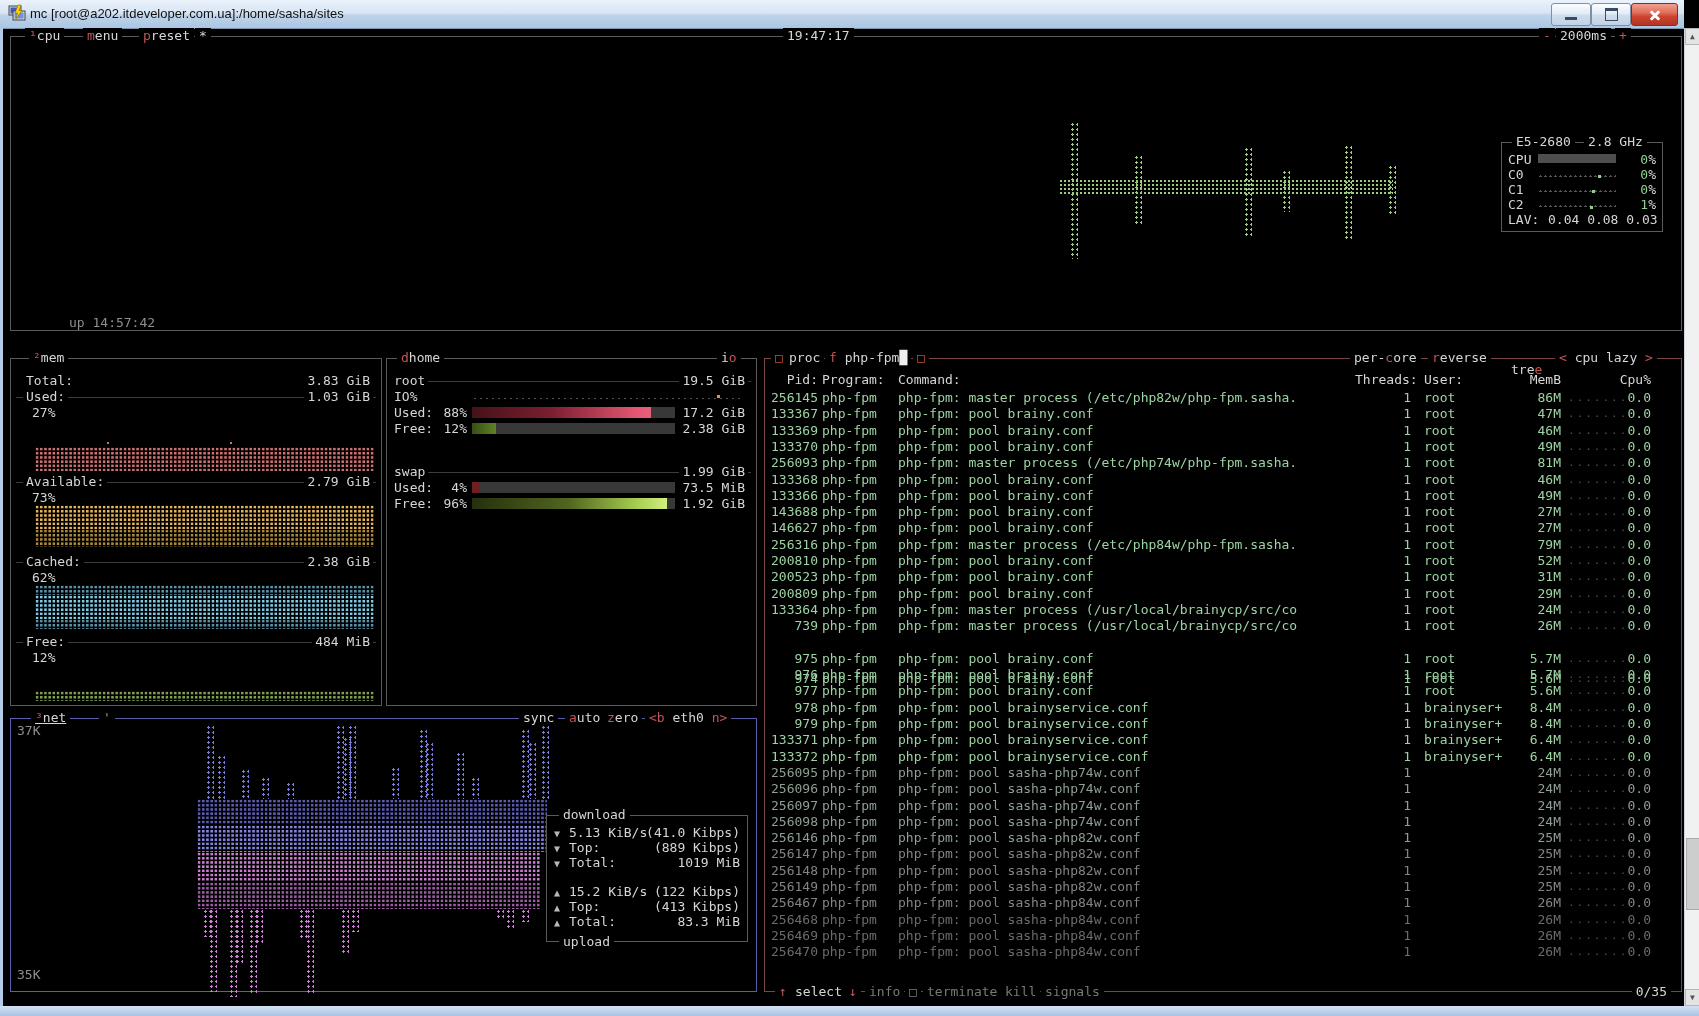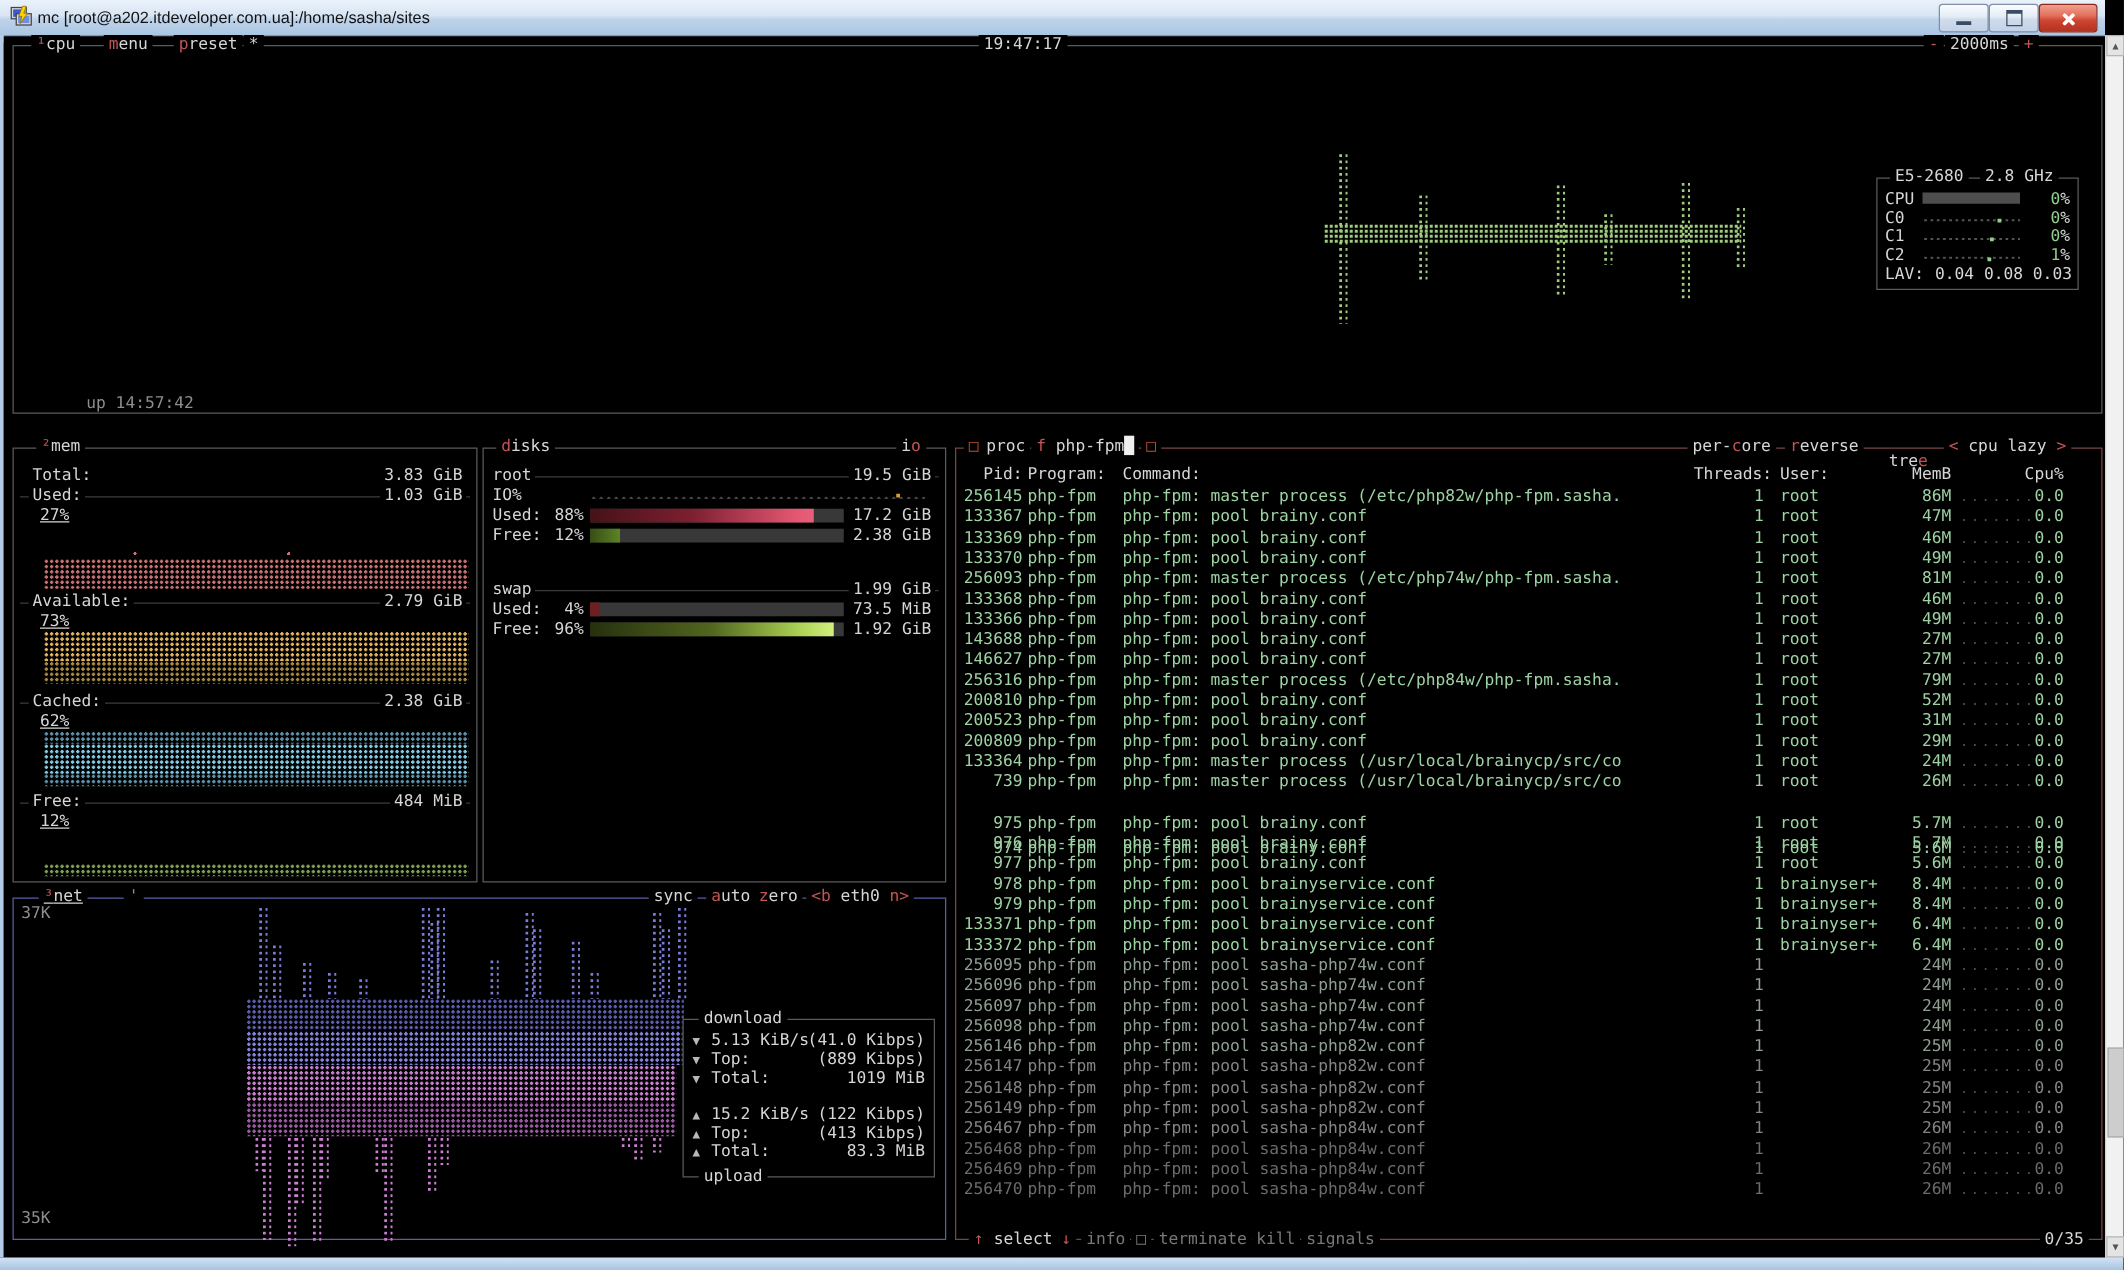--- a/index.html
+++ b/index.html
@@ -38,21 +38,21 @@
   .orange{color:#c05030;}
   .gray{color:#8e8e8e;}
   .dimtxt{color:#787878;}
   .green{color:#8fd08f;}
   .sup{font-size:13px;color:#c25454;}
   .dots{position:absolute;background-image:radial-gradient(var(--c) 1.2px,transparent 1.3px);background-size:4.5px 4.5px;}
   .gridline{position:absolute;left:5px;right:5px;top:8px;height:1px;background:#3c3c3c;}
   .mrow{position:absolute;left:0;width:100%;height:16px;}
   .mlab{position:absolute;left:12px;top:0;background:#000;padding:0 3px;white-space:nowrap;}
   .mval{position:absolute;right:8px;top:0;background:#000;padding:0 3px;white-space:nowrap;}
-  .mpct{position:absolute;left:21px;top:0;text-decoration:underline;}
+  .mpct{position:absolute;left:21px;top:0;}
   .dbar{position:absolute;left:85px;top:2px;width:203px;height:11px;background:#383838;}
   .dfill{height:100%;}
   .dpct{position:absolute;left:44px;width:36px;text-align:right;top:0;}
   
   .ibox{position:absolute;border:1px solid #5a5a5a;background:#000;}
   .irow{position:absolute;left:0;width:100%;height:15px;}
   .ilab{position:absolute;left:6px;}
   .ival{position:absolute;right:6px;white-space:nowrap;}
   .ibar{position:absolute;left:36px;top:2px;width:78px;height:9px;background:#4e4e4e;}
   .idl{position:absolute;left:36px;top:7px;width:78px;height:3px;}
@@ -198,21 +198,21 @@
       <span class="mpct abs" style="top:211px;">62%</span>
       <div class="mrow" style="top:275px;">
         <div class="gridline"></div>
         <span class="mlab">Free:</span>
         <span class="mval">484 MiB</span>
       </div>
       <span class="mpct abs" style="top:291px;">12%</span>
     </div>
 
     <div class="panel" style="--bc:#5b5b5b;left:383px;top:324px;width:371px;height:348px;">
-      <span class="blab" style="left:10px;"><span class="red">d</span><span>isks</span></span>
+      <span class="blab" style="left:10px;"><span class="red">d</span><span>home</span></span>
       <span class="blab" style="left:330px;"><span>i</span><span class="red">o</span></span>
       <div class="mrow" style="top:14px;">
         <div class="gridline"></div>
         <span class="mlab" style="left:4px;">root</span>
         <span class="mval">19.5 GiB</span>
       </div>
       <div class="mrow" style="top:30px;">
         <span class="mlab" style="left:4px;">IO%</span>
         <div class="dots" style="--c:#555;left:85px;top:7px;width:268px;height:3px;background-size:6px 6px;"></div>
         <div class="abs" style="left:330px;top:6px;width:3px;height:3px;background:#e09a3a;"></div>

